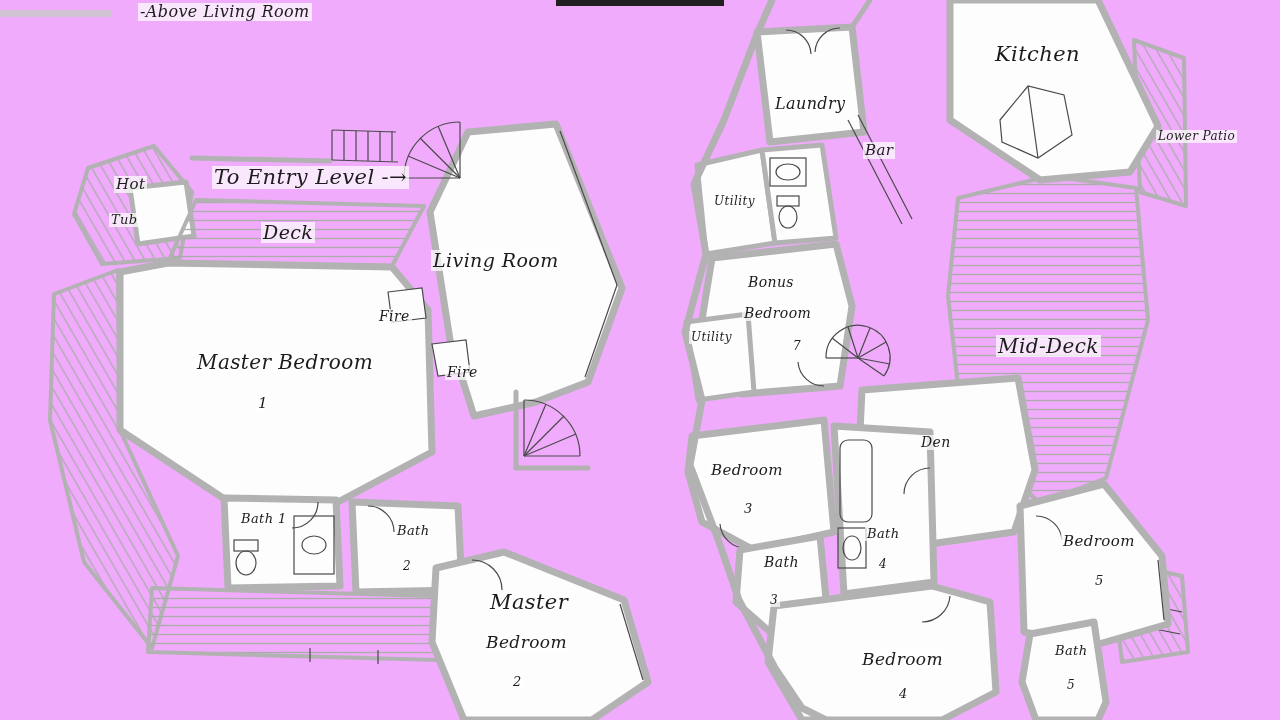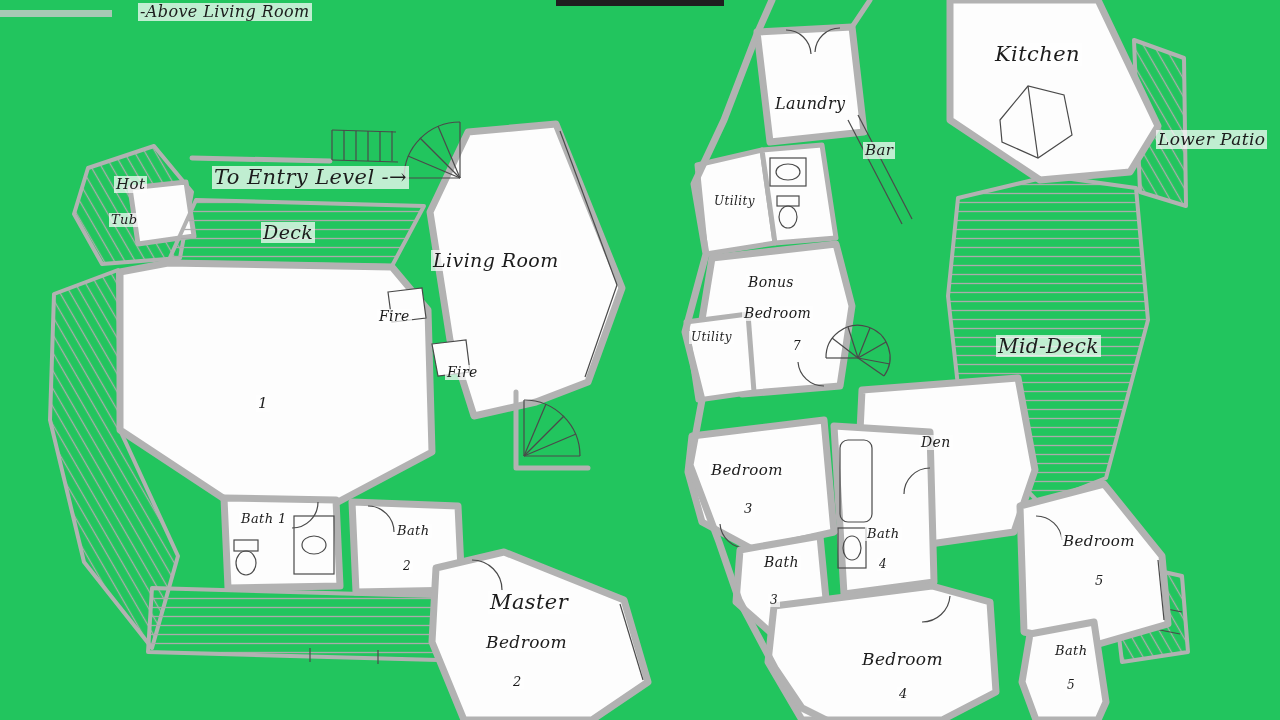--- a/index.html
+++ b/index.html
@@ -1,19 +1,19 @@
 <!DOCTYPE html>
 <html><head>
 <meta charset="utf-8">
 <style>
   html,body{margin:0;padding:0;background:#ffffff;}
   .canvas{
     position:relative;
     width:1280px;height:720px;
-    background:#22c55e;
+    background:#f0abfc;
     overflow:hidden;
     font-family:"DejaVu Serif", serif;
   }
   .plan-svg{position:absolute;left:0;top:0;width:1280px;height:720px;}
   .lbl{
     position:absolute;
     font-family:"DejaVu Serif", serif;
     font-style:italic;
     color:#1c1c1c;
     white-space:nowrap;
@@ -202,33 +202,34 @@
   </svg>
 
   <div class="lbl" style="left:138px;top:3px;font-size:16px">-Above Living Room</div>
   <div class="lbl" style="left:114px;top:176px;font-size:15px">Hot</div>
   <div class="lbl" style="left:109px;top:213px;font-size:13px">Tub</div>
   <div class="lbl" style="left:212px;top:166px;font-size:21px">To Entry Level -→</div>
   <div class="lbl" style="left:261px;top:222px;font-size:19px">Deck</div>
   <div class="lbl" style="left:431px;top:250px;font-size:19px">Living Room</div>
   <div class="lbl" style="left:377px;top:309px;font-size:14px">Fire</div>
   <div class="lbl" style="left:445px;top:365px;font-size:14px">Fire</div>
+  <div class="lbl" style="left:195px;top:351px;font-size:20px">Master Bedroom</div>
   <div class="lbl" style="left:256px;top:395px;font-size:15px">1</div>
   <div class="lbl" style="left:239px;top:512px;font-size:13px">Bath 1</div>
   <div class="lbl" style="left:395px;top:524px;font-size:13px">Bath</div>
   <div class="lbl" style="left:401px;top:560px;font-size:12px">2</div>
   <div class="lbl" style="left:488px;top:591px;font-size:21px">Master</div>
   <div class="lbl" style="left:484px;top:633px;font-size:17px">Bedroom</div>
   <div class="lbl" style="left:511px;top:675px;font-size:13px">2</div>
 
   <div class="lbl" style="left:993px;top:43px;font-size:21px">Kitchen</div>
   <div class="lbl" style="left:773px;top:95px;font-size:16px">Laundry</div>
   <div class="lbl" style="left:863px;top:142px;font-size:15px">Bar</div>
   <div class="lbl" style="left:712px;top:195px;font-size:12px">Utility</div>
-  <div class="lbl" style="left:1156px;top:130px;font-size:17px">Lower Patio</div>
+  <div class="lbl" style="left:1156px;top:130px;font-size:12px">Lower Patio</div>
   <div class="lbl" style="left:746px;top:275px;font-size:14px">Bonus</div>
   <div class="lbl" style="left:742px;top:306px;font-size:14px">Bedroom</div>
   <div class="lbl" style="left:791px;top:340px;font-size:12px">7</div>
   <div class="lbl" style="left:689px;top:331px;font-size:12px">Utility</div>
   <div class="lbl" style="left:996px;top:335px;font-size:20px">Mid-Deck</div>
   <div class="lbl" style="left:919px;top:435px;font-size:14px">Den</div>
   <div class="lbl" style="left:709px;top:462px;font-size:15px">Bedroom</div>
   <div class="lbl" style="left:742px;top:502px;font-size:13px">3</div>
   <div class="lbl" style="left:762px;top:555px;font-size:14px">Bath</div>
   <div class="lbl" style="left:768px;top:594px;font-size:12px">3</div>

